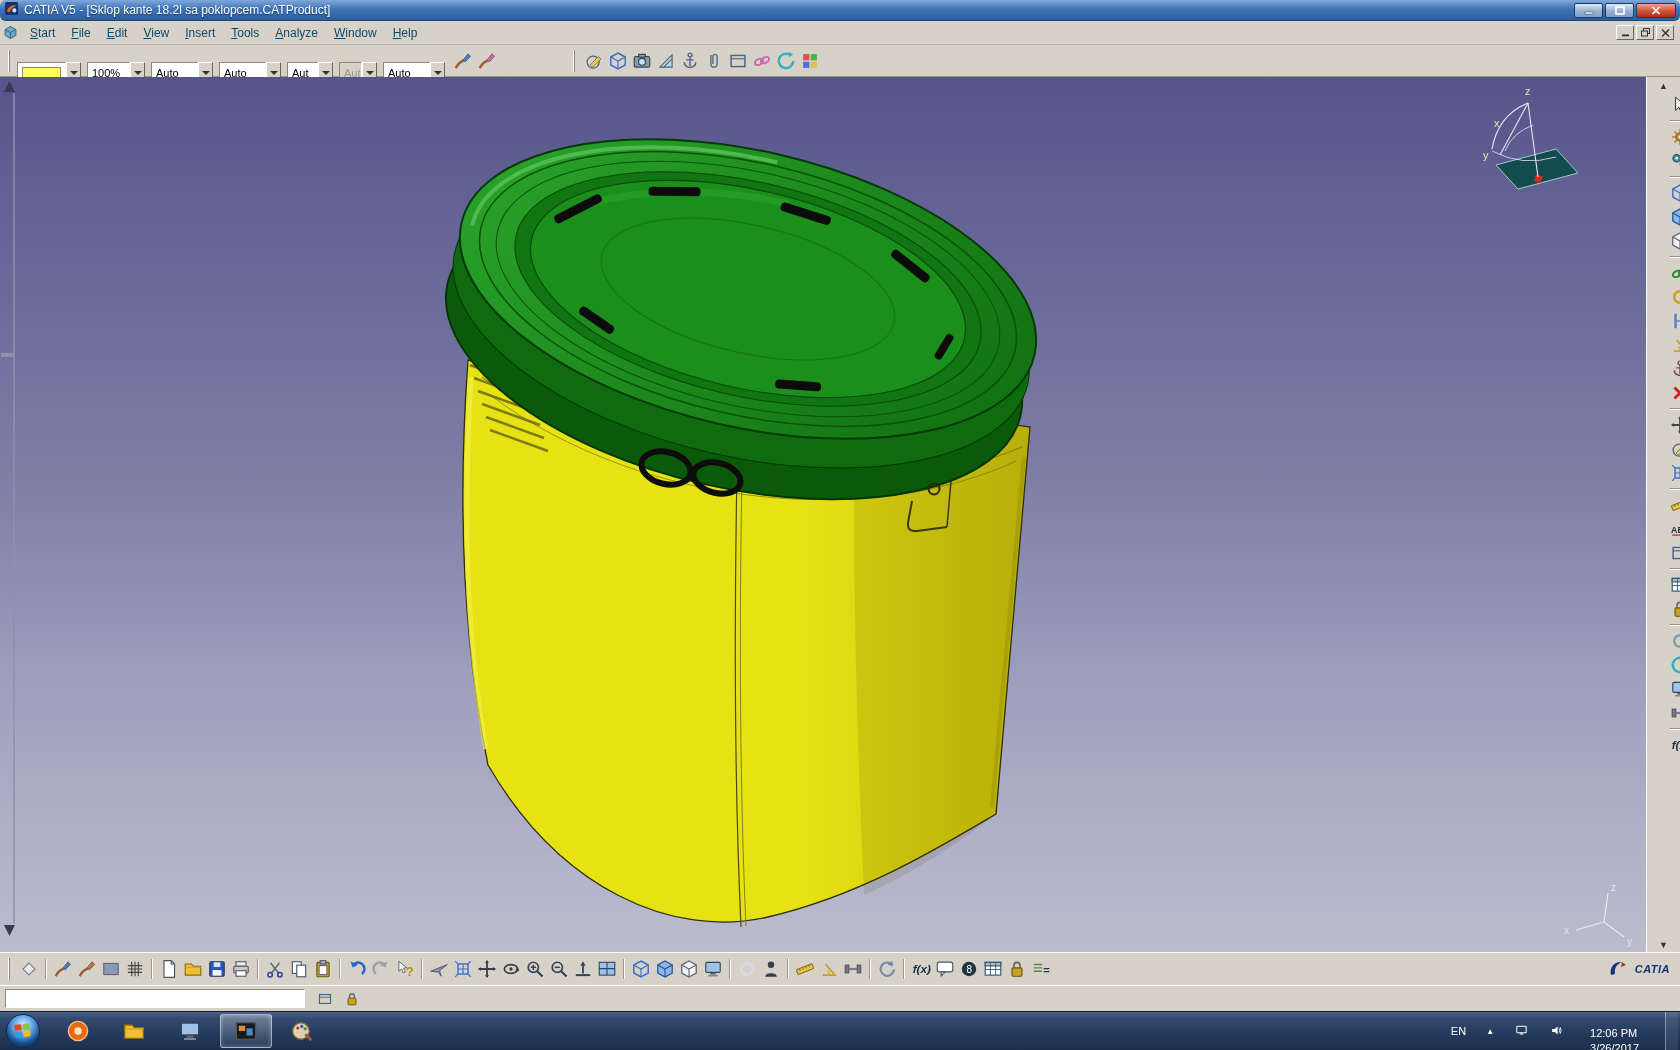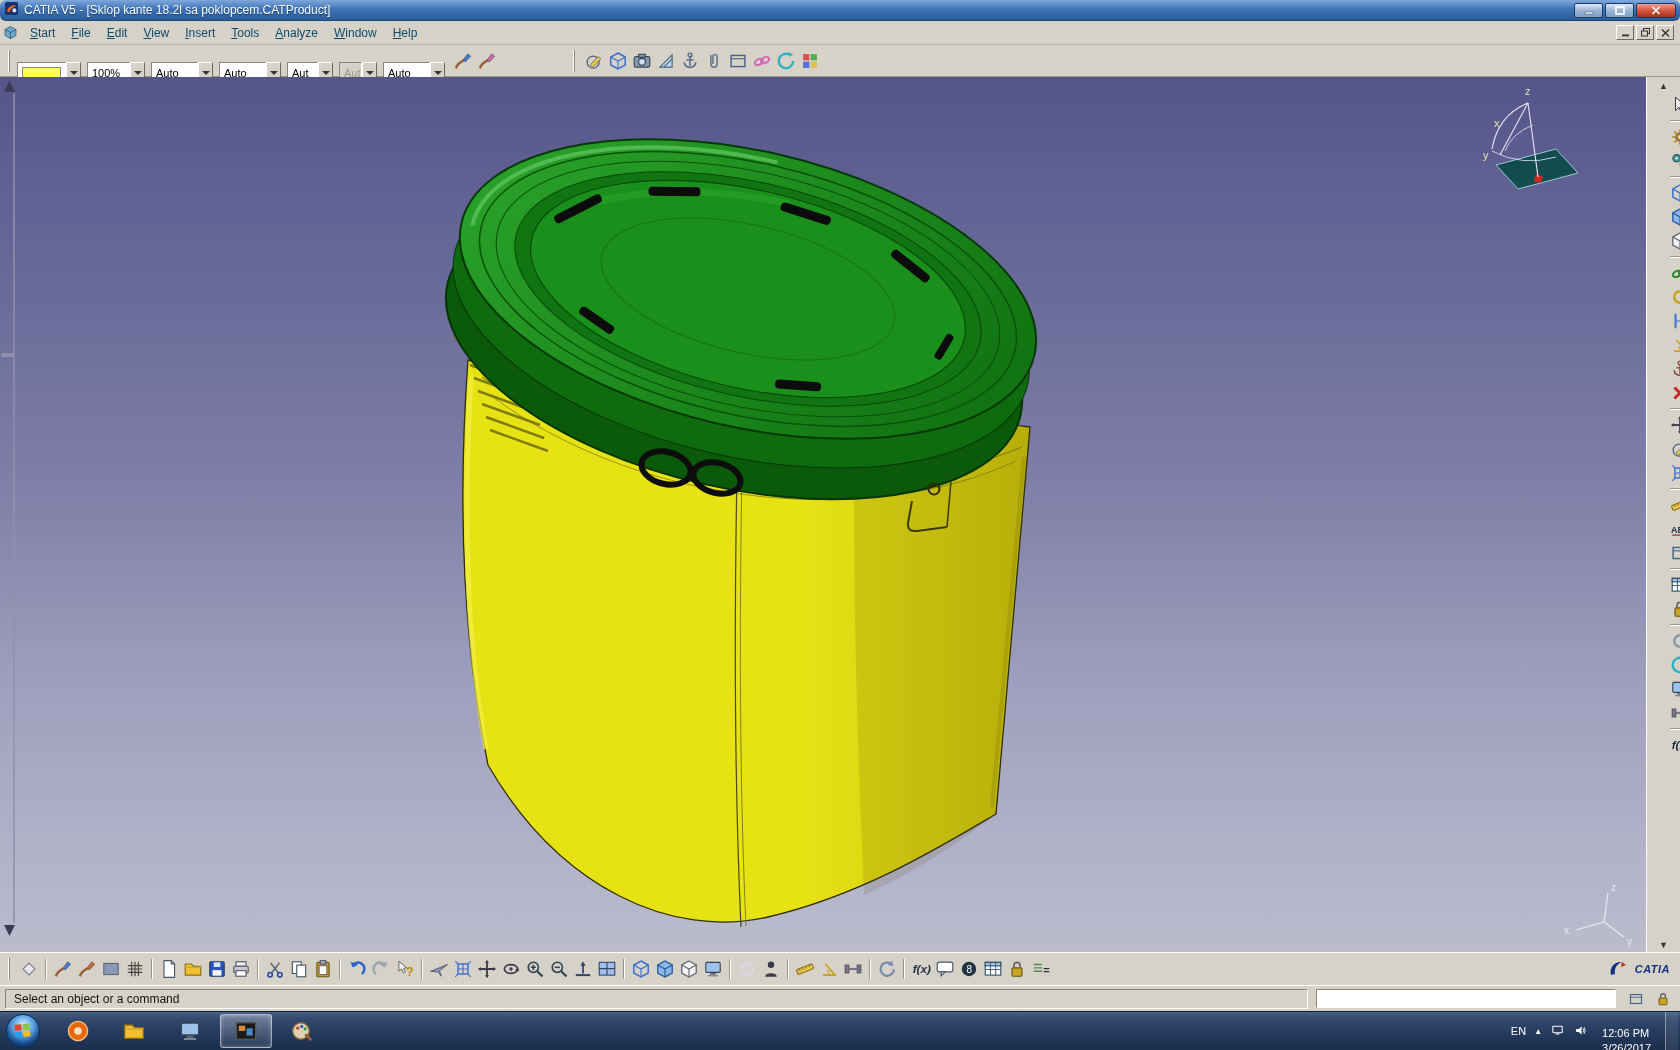--- a/index.html
+++ b/index.html
@@ -58,21 +58,21 @@
   .taskbar{height:39px;display:flex;align-items:center;
     background:linear-gradient(#4a6286 0%,#33496e 18%,#253b5d 55%,#1b2e4c 100%);border-top:1px solid #0d1d36;}
   .orb{width:34px;height:34px;border-radius:50%;margin-left:6px;border:1px solid #0a2a52;
     background:radial-gradient(circle at 50% 32%,#d8ecff 0%,#6db1ef 32%,#1f66b8 68%,#0a3a74 100%);
     box-shadow:inset 0 -5px 7px rgba(0,0,0,.35);display:flex;align-items:center;justify-content:center;}
   .flag{width:16px;height:15px;display:grid;grid-template-columns:7px 7px;grid-template-rows:6px 6px;gap:1px;transform:rotate(-6deg);}
   .flag span{border-radius:1px;display:block;}
   .apps{display:flex;gap:4px;margin-left:12px;height:100%;align-items:center;}
   .appbtn{width:52px;height:34px;border-radius:3px;display:flex;align-items:center;justify-content:center;border:1px solid transparent;}
   .appbtn.active{background:linear-gradient(rgba(255,255,255,.30),rgba(255,255,255,.06));border:1px solid rgba(255,255,255,.5);box-shadow:inset 0 0 4px rgba(255,255,255,.35);}
-  .tray{margin-left:auto;display:flex;align-items:center;gap:8px;color:#fff;font-size:11px;padding-right:2px;height:100%;}
+  .tray{margin-left:auto;display:flex;align-items:center;gap:20px;color:#fff;font-size:11px;padding-right:2px;height:100%;}
   .clock{text-align:left;line-height:1.3;padding:0 6px;margin-top:19px;}
   .showdesk{width:13px;height:100%;border-left:1px solid rgba(255,255,255,.4);background:rgba(255,255,255,.08);}
 
   svg text{font-family:"Liberation Sans",sans-serif;}
   .stopLidL{stop-color:var(--lid-light);} .stopLidD{stop-color:var(--lid-dark);}
   .stopBodyA{stop-color:var(--body);} .stopBodyB{stop-color:var(--body-dark);}
 </style>
 </head>
 <body>
 
@@ -809,21 +809,20 @@
     <span class="catia-logo">
       <svg width="22" height="20" viewBox="0 0 22 20">
         <path d="M4 16 C2 8 8 2 15 3 C10 5 7 9 8 15 Z" fill="#15307c"></path>
         <path d="M15 3 L19 6 L14 8 Z" fill="#c22a1a"></path>
       </svg>
       <span class="lg-text">CATIA</span>
     </span>
   </div>
 
   <div class="statusbar">
-    <span class="status-msg">Select an object or a command</span>
     <input class="power-input" style="">
     <span id="status-icons" style="display:flex;align-items:center;gap:3px;">
         <span class="tbtn">
           <svg viewBox="0 0 18 18" width="16" height="16">
             <rect x="2.8" y="4" width="12.4" height="10" fill="none" stroke="#446688" stroke-width="1.3"></rect>
             <path d="M2.8 7H15.2" stroke="#446688" fill="none"></path>
           </svg>
         </span>
         <span class="tbtn">
           <svg viewBox="0 0 18 18" width="16" height="16">

